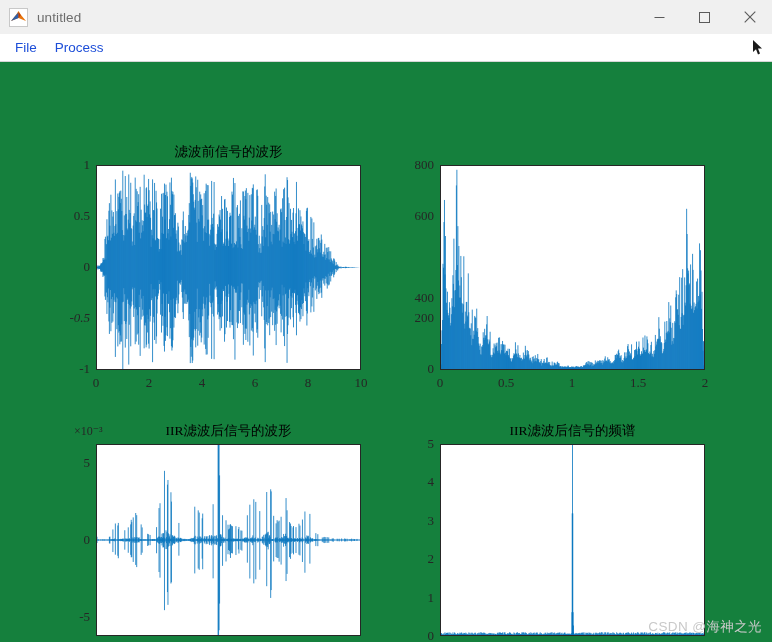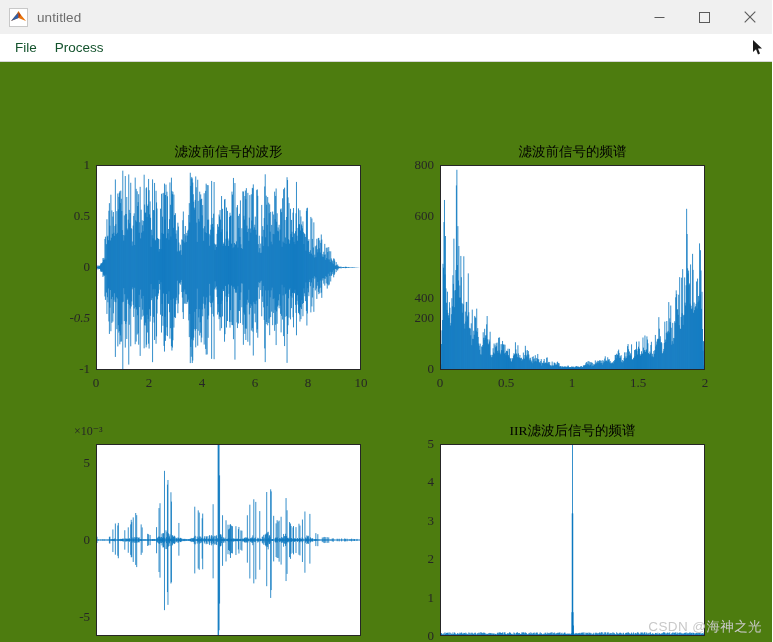--- a/index.html
+++ b/index.html
@@ -74,35 +74,35 @@
     background: #ffffff;
     border-bottom: 1px solid #d6d6d6;
     display: flex;
     align-items: center;
     padding-left: 6px;
     flex: 0 0 auto;
     position: relative;
   }
   .menu-item {
     font-size: 13.5px;
-    color: #14532d;
+    color: #1d4ed8;
     padding: 3px 9px;
     white-space: nowrap;
   }
   .cursor-arrow {
     position: absolute;
     right: 8px;
     top: 6px;
     width: 12px;
     height: 16px;
   }
   
   .figure {
     flex: 1 1 auto;
-    background: #4d7c0f;
+    background: #15803d;
     position: relative;
   }
   .axes {
     position: absolute;
     background: transparent;
   }
   .axes-title {
     position: absolute;
     left: 0;
     right: 0;
@@ -743,21 +743,20 @@
       <div class="tick-label ylab" style="left:-36px; top:204px; width:30px;">-1</div>
       <div class="tick-label xlab" style="left:0px; top:210px; width:40px;">0</div>
       <div class="tick-label xlab" style="left:53px; top:210px; width:40px;">2</div>
       <div class="tick-label xlab" style="left:106px; top:210px; width:40px;">4</div>
       <div class="tick-label xlab" style="left:159px; top:210px; width:40px;">6</div>
       <div class="tick-label xlab" style="left:212px; top:210px; width:40px;">8</div>
       <div class="tick-label xlab" style="left:265px; top:210px; width:40px;">10</div>
     </div>
 
     <div class="axes" style="left:440px; top:103px; width:265px; height:205px;">
-      <div class="axes-title">滤波前信号的频谱</div>
       <div class="plot-box">
         <svg viewBox="0 0 265 205" preserveAspectRatio="none">
           <g id="p2-lines" stroke="#0072BD" stroke-width="0.8">
               <line x1="0.00" y1="200.37" x2="0.00" y2="205.00"></line>
               <line x1="0.50" y1="179.79" x2="0.50" y2="205.00"></line>
               <line x1="1.00" y1="165.95" x2="1.00" y2="205.00"></line>
               <line x1="1.50" y1="155.54" x2="1.50" y2="205.00"></line>
               <line x1="2.00" y1="98.77" x2="2.00" y2="205.00"></line>
               <line x1="2.50" y1="102.71" x2="2.50" y2="205.00"></line>
               <line x1="3.00" y1="56.63" x2="3.00" y2="205.00"></line>
@@ -1294,20 +1293,21 @@
       <div class="tick-label ylab" style="left:-42px; top:153px; width:36px;">200</div>
       <div class="tick-label ylab" style="left:-42px; top:204px; width:36px;">0</div>
       <div class="tick-label xlab" style="left:0px; top:210px; width:40px;">0</div>
       <div class="tick-label xlab" style="left:66px; top:210px; width:40px;">0.5</div>
       <div class="tick-label xlab" style="left:132px; top:210px; width:40px;">1</div>
       <div class="tick-label xlab" style="left:198px; top:210px; width:40px;">1.5</div>
       <div class="tick-label xlab" style="left:265px; top:210px; width:40px;">2</div>
     </div>
 
     <div class="axes" style="left:96px; top:382px; width:265px; height:192px;">
+      <div class="axes-title">IIR滤波后信号的波形</div>
       <div class="exp-label" style="left:-22px; top:-20px;">×10⁻³</div>
       <div class="plot-box">
         <svg viewBox="0 0 265 192" preserveAspectRatio="none">
           <line x1="0" y1="96" x2="265" y2="96" stroke="#0072BD" stroke-width="0.8"></line>
           <g id="p3-lines" stroke="#0072BD" stroke-width="0.8">
               <line x1="0.00" y1="92.74" x2="0.00" y2="99.03"></line>
               <line x1="0.50" y1="95.93" x2="0.50" y2="96.06"></line>
               <line x1="1.00" y1="95.60" x2="1.00" y2="96.41"></line>
               <line x1="1.50" y1="95.62" x2="1.50" y2="96.43"></line>
               <line x1="2.00" y1="95.88" x2="2.00" y2="96.12"></line>

